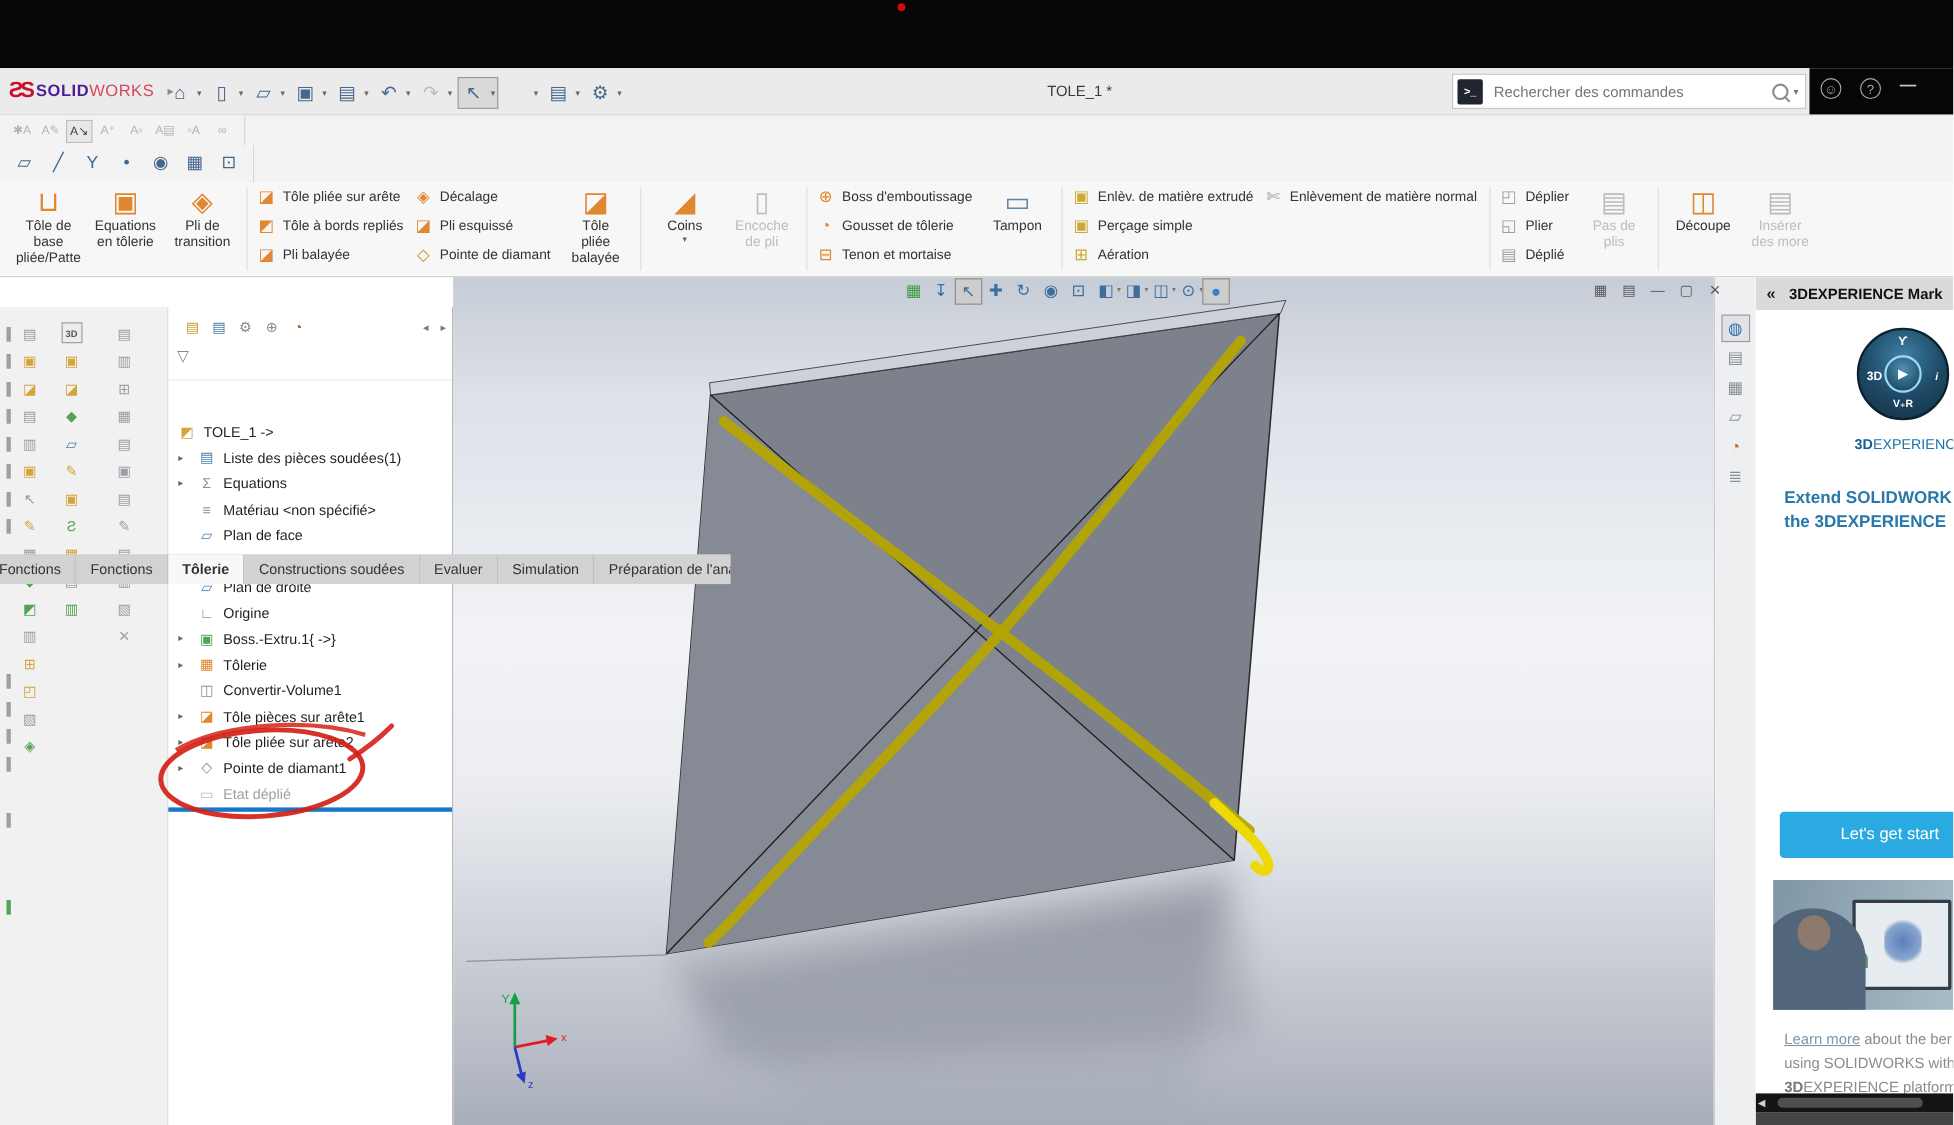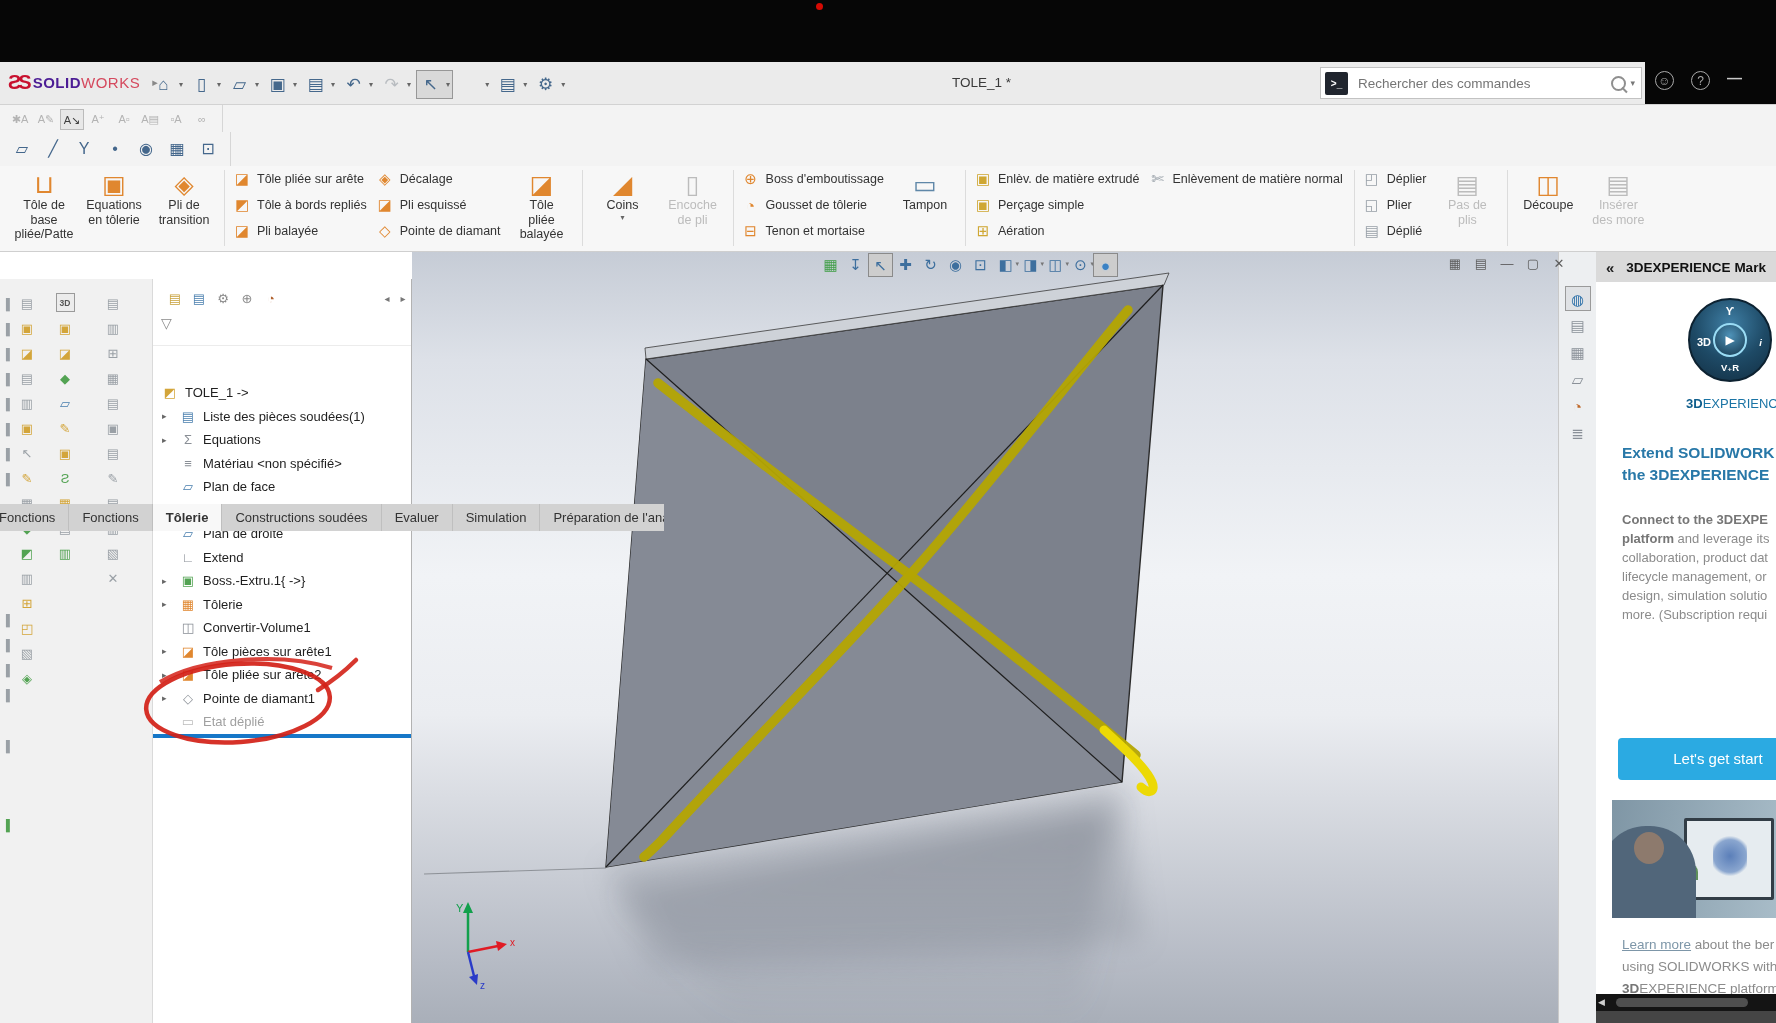--- a/index.html
+++ b/index.html
@@ -599,21 +599,21 @@
           <span>Plan de dessus</span>
         </div>
           <div class="trow icb">
           <span class="tw"></span>
           <span class="gi">▱</span>
           <span>Plan de droite</span>
         </div>
           <div class="trow">
           <span class="tw"></span>
           <span class="gi">∟</span>
-          <span>Extend</span>
+          <span>Origine</span>
         </div>
           <div class="trow arrow icg">
           <span class="tw"></span>
           <span class="gi">▣</span>
           <span>Boss.-Extru.1{ -&gt;}</span>
         </div>
           <div class="trow arrow ico">
           <span class="tw"></span>
           <span class="gi">▦</span>
           <span>Tôlerie</span>
@@ -673,28 +673,20 @@
           <span class="q qp">ϒ</span>
           <span class="q q3d">3D</span>
           <span class="q qi">i</span>
           <span class="q qvr">V₊R</span>
           <span class="ring">▶</span>
         </div>
         <div class="tpbrand"><b>3D</b><span>EXPERIENCE</span></div>
         <div class="tphead2">
           <div>Extend SOLIDWORK</div>
           <div><span>the </span><b>3D</b><span>EXPERIENCE</span></div>
-        </div>
-        <div class="tpp" style="top:228px;">
-          <div><b>Connect to the 3DEXPE</b></div>
-          <div><b>platform</b><span> and leverage its</span></div>
-          <div>collaboration, product dat</div>
-          <div>lifecycle management, or</div>
-          <div>design, simulation solutio</div>
-          <div>more. (Subscription requi</div>
         </div>
         <div class="tpbtn">Let's get start</div>
         <div class="tpphoto">
           <div class="ph-monitor">
               <div class="ph-cad"></div>
             </div>
           <div class="ph-plant"></div>
           <div class="ph-person">
               <div class="ph-head"></div>
             </div>

